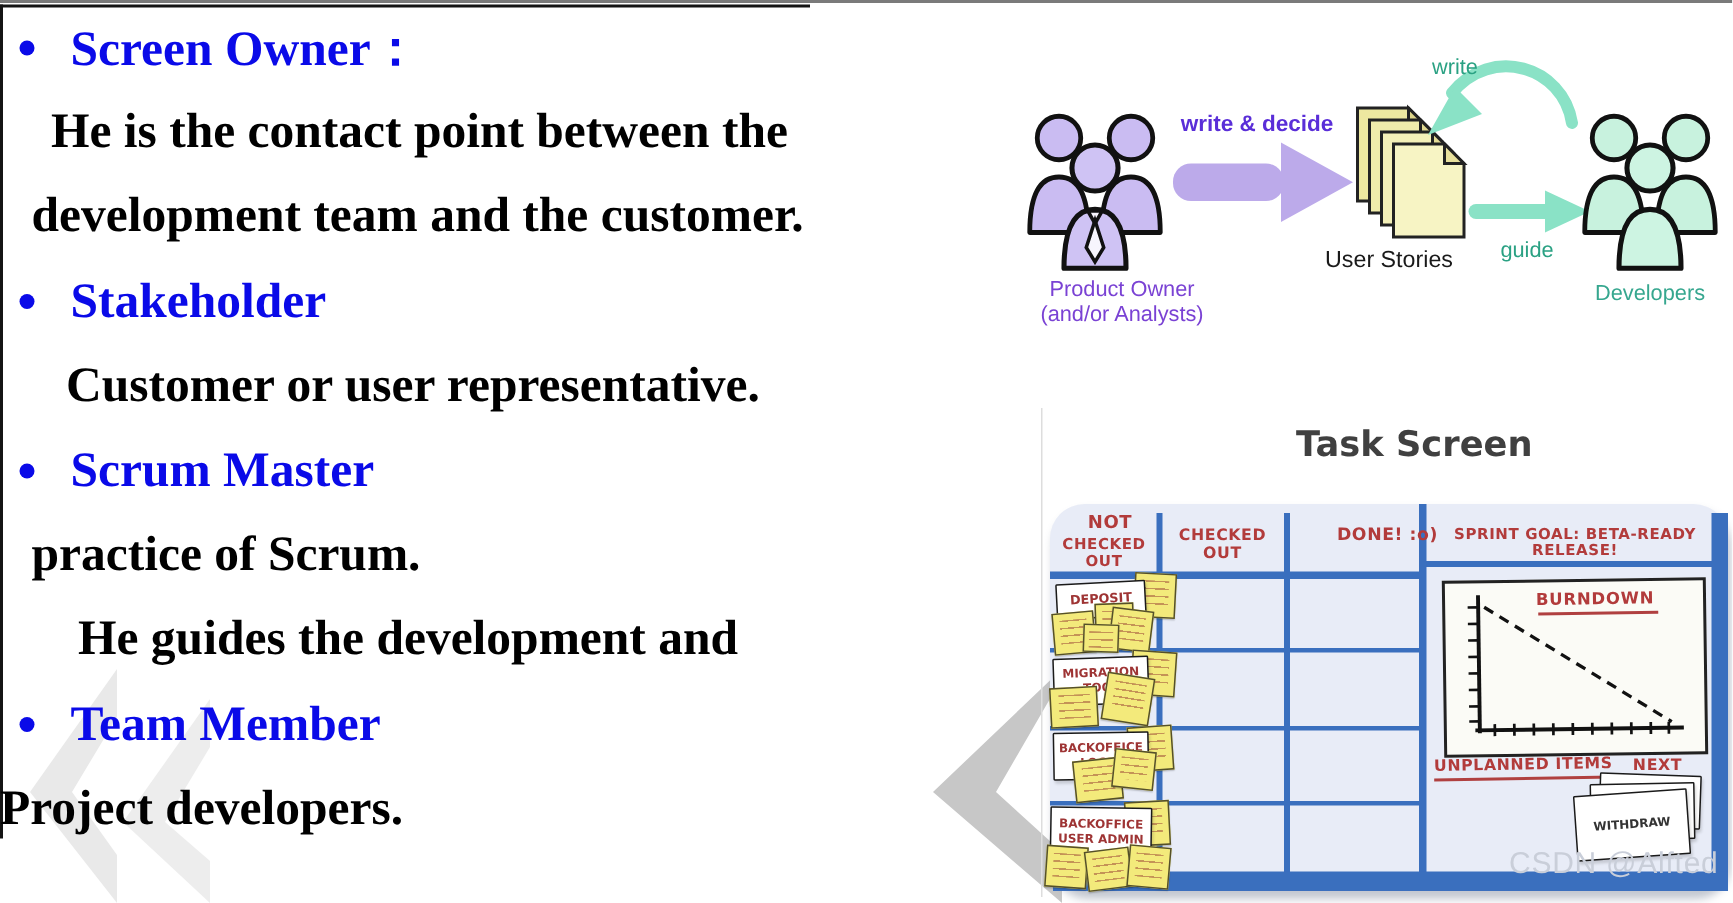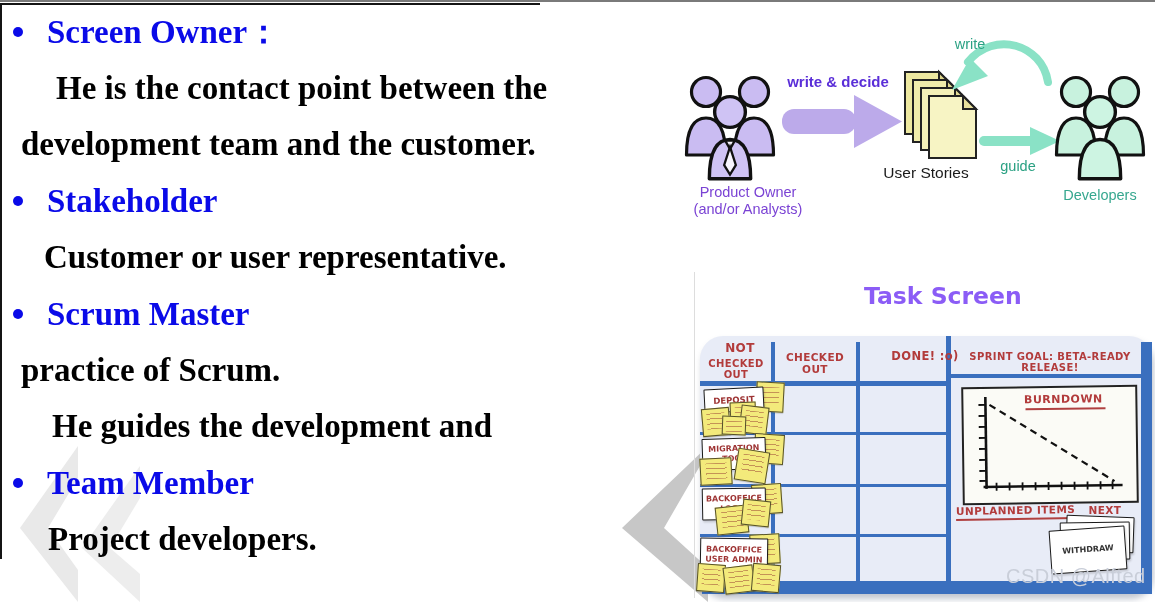--- a/index.html
+++ b/index.html
@@ -10,31 +10,31 @@
   .topline2{position:absolute;left:0;top:3px;width:540px;height:2px;background:#141414;}
   .leftline{position:absolute;left:0;top:3px;width:2px;height:556px;background:#141414;}
   
   .bgsvg{position:absolute;left:0;top:0;z-index:0;}
   
   .textcol{position:absolute;left:0;top:4px;width:660px;z-index:2;}
   .tline{height:56.4px;display:flex;align-items:center;font-weight:bold;font-size:33px;color:#000;white-space:nowrap;}
   .blab{color:#0a0ae8;}
   .dot{width:10px;height:10px;border-radius:50%;background:#0a0ae8;margin-left:13px;margin-right:24px;flex:0 0 auto;}
   .ind0{padding-left:2px;margin-left:19px;}
-  .ind38{padding-left:56px;}
+  .ind38{padding-left:34px;}
   .ind44{padding-left:44px;text-align:right;}
-  .ind48{padding-left:48px;}
+  .ind48{}
   .ind52{padding-left:52px;}
   
   .diagram{position:absolute;left:650px;top:8px;z-index:1;}
   .dg-sans{font-family:"Liberation Sans",sans-serif;}
   
   .imgedge{position:absolute;left:694px;top:272px;width:1px;height:326px;background:#ddd;z-index:1;}
   .task-title{position:absolute;left:864px;top:282px;font-family:"DejaVu Sans",sans-serif;
-              font-weight:bold;font-size:23.5px;color:#8b5cf6;z-index:2;}
+              font-weight:bold;font-size:23.5px;color:#404040;z-index:2;}
   .board{position:absolute;left:700px;top:336px;width:452px;height:258px;background:#e8ecf7;
          box-shadow:2px 5px 6px rgba(120,130,150,.45);z-index:2;border-radius:23px;}
   .bl-line{position:absolute;background:#3a6fbe;}
   .mk{position:absolute;font-family:"DejaVu Sans",sans-serif;font-weight:bold;color:#b23b3b;
       letter-spacing:.4px;text-align:center;}
   .card{position:absolute;background:#fff;border:1.5px solid #1a1a1a;border-radius:1px;
         font-family:"DejaVu Sans",sans-serif;font-weight:bold;color:#9e3434;
         display:flex;align-items:center;justify-content:center;text-align:center;
         box-shadow:1px 2px 2px rgba(0,0,0,.15);line-height:1.2;}
   .sticky{position:absolute;background:#f3ea7b;border:1px solid #55502a;box-shadow:0 1px 1px rgba(0,0,0,.2);}

